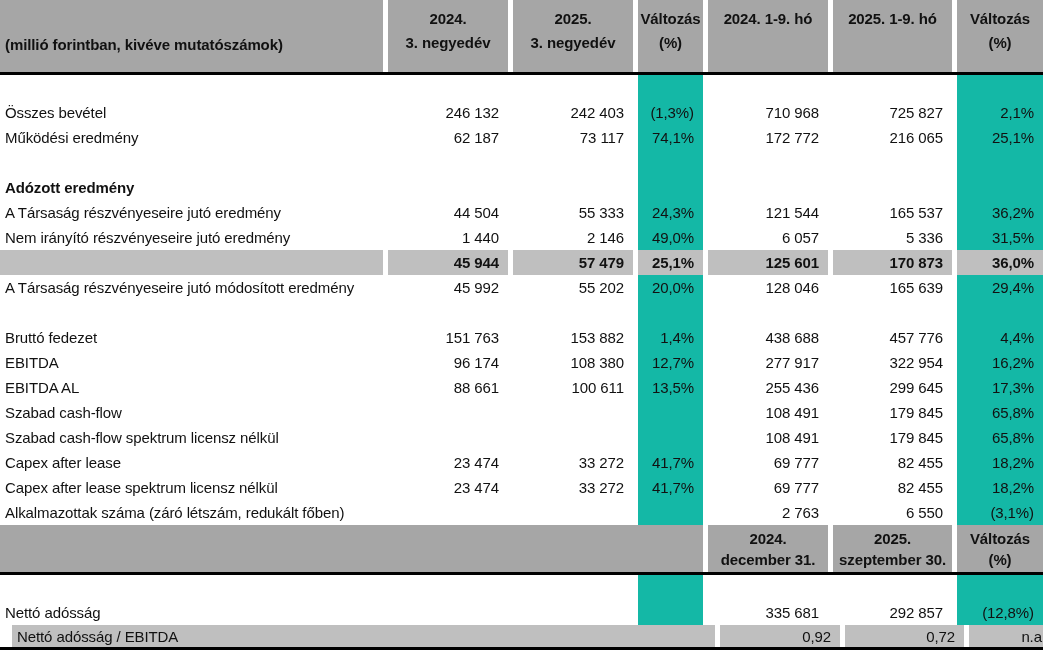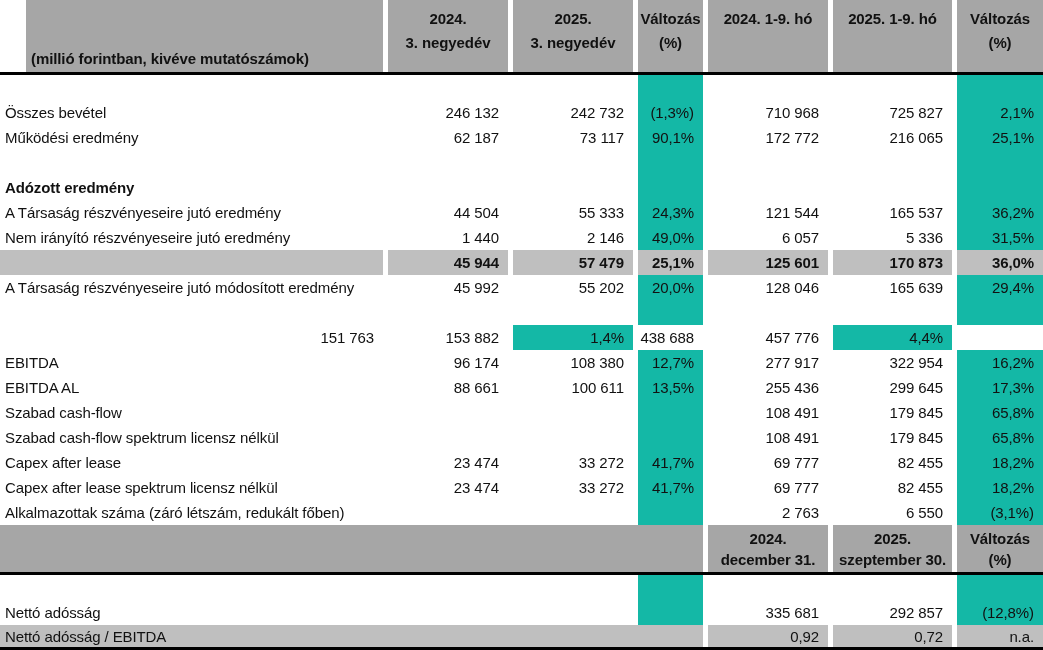--- a/index.html
+++ b/index.html
@@ -45,22 +45,21 @@
   .hrow1 .hc {
     flex-direction: column;
     justify-content: flex-start;
     align-items: center;
     padding-top: 7px;
     line-height: 24px;
     text-align: center;
   }
   .hrow1 .lab {
     align-items: flex-end;
-    padding-bottom: 5px;
-    margin-left: 26px;
+    padding-bottom: 19px;
   }
 
   
   .hrow2 {
     height: 50px;
     border-bottom: 3px solid #000000;
   }
   .hrow2 .c { background: #a6a6a6; font-weight: bold; }
   .hrow2 .hc {
     flex-direction: column;
@@ -68,21 +67,21 @@
     align-items: center;
     padding-top: 3px;
     line-height: 21px;
     text-align: center;
   }
 
   
   .row.section .lab { font-weight: bold; }
   .row.total .c { background: #bfbfbf; font-weight: bold; }
   .row.grayrow .c { background: #bfbfbf; }
-  .row.grayrow { border-bottom: 3px solid #000000; }
+  .row.grayrow { border-bottom: 3px solid #000000; padding-left: 12px; }
 </style>
 </head>
 <body>
 
 <div id="table-wrap">
 
   <div class="row hrow1">
     <div class="c lab">(millió forintban, kivéve mutatószámok)</div>
     <div class="c sep hc">
       <span>2024.</span>
@@ -116,31 +115,31 @@
         <div class="c sep val"></div>
         <div class="c sep val"></div>
         <div class="c sep val chg"></div>
         <div class="c sep val"></div>
         <div class="c sep val"></div>
         <div class="c sep val chg"></div>
       </div>
       <div class="row">
         <div class="c lab">Összes bevétel</div>
         <div class="c sep val">246 132</div>
-        <div class="c sep val">242 732</div>
+        <div class="c sep val">242 403</div>
         <div class="c sep val chg">(1,3%)</div>
         <div class="c sep val">710 968</div>
         <div class="c sep val">725 827</div>
         <div class="c sep val chg">2,1%</div>
       </div>
       <div class="row">
         <div class="c lab">Működési eredmény</div>
         <div class="c sep val">62 187</div>
         <div class="c sep val">73 117</div>
-        <div class="c sep val chg">90,1%</div>
+        <div class="c sep val chg">74,1%</div>
         <div class="c sep val">172 772</div>
         <div class="c sep val">216 065</div>
         <div class="c sep val chg">25,1%</div>
       </div>
       <div class="row">
         <div class="c lab"></div>
         <div class="c sep val"></div>
         <div class="c sep val"></div>
         <div class="c sep val chg"></div>
         <div class="c sep val"></div>
@@ -195,20 +194,21 @@
       <div class="row">
         <div class="c lab"></div>
         <div class="c sep val"></div>
         <div class="c sep val"></div>
         <div class="c sep val chg"></div>
         <div class="c sep val"></div>
         <div class="c sep val"></div>
         <div class="c sep val chg"></div>
       </div>
       <div class="row">
+        <div class="c lab">Bruttó fedezet</div>
         <div class="c sep val">151 763</div>
         <div class="c sep val">153 882</div>
         <div class="c sep val chg">1,4%</div>
         <div class="c sep val">438 688</div>
         <div class="c sep val">457 776</div>
         <div class="c sep val chg">4,4%</div>
       </div>
       <div class="row">
         <div class="c lab">EBITDA</div>
         <div class="c sep val">96 174</div>

